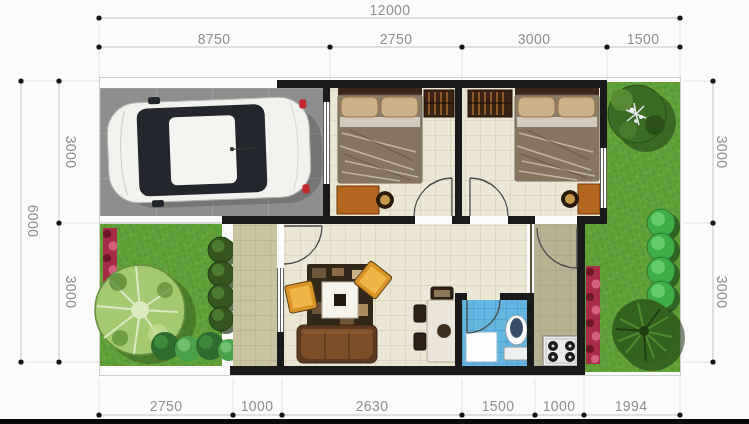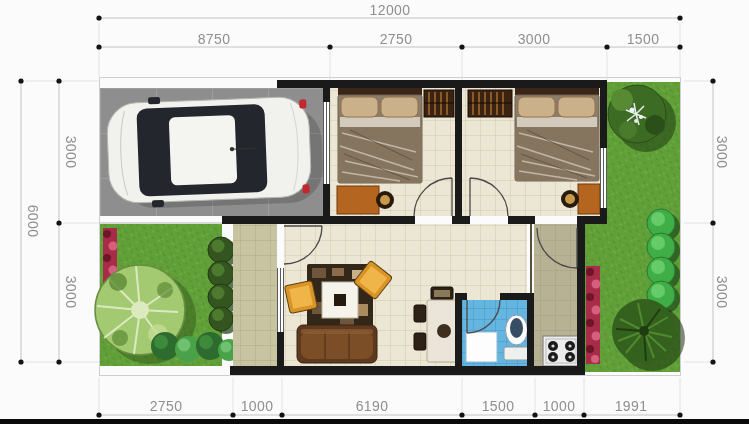--- a/index.html
+++ b/index.html
@@ -379,23 +379,23 @@
 </svg>
 
 <div class="dim" style="left:390px;top:10px">12000</div>
 <div class="dim" style="left:214px;top:39px">8750</div>
 <div class="dim" style="left:396px;top:39px">2750</div>
 <div class="dim" style="left:534px;top:39px">3000</div>
 <div class="dim" style="left:643px;top:39px">1500</div>
 
 <div class="dim" style="left:166px;top:406px">2750</div>
 <div class="dim" style="left:257px;top:406px">1000</div>
-<div class="dim" style="left:372px;top:406px">6190</div>
+<div class="dim" style="left:372px;top:406px">2630</div>
 <div class="dim" style="left:498px;top:406px">1500</div>
 <div class="dim" style="left:559px;top:406px">1000</div>
-<div class="dim" style="left:631px;top:406px">1991</div>
+<div class="dim" style="left:631px;top:406px">1994</div>
 
 <div class="dim v" style="left:33px;top:221px">6000</div>
 <div class="dim v" style="left:71px;top:152px">3000</div>
 <div class="dim v" style="left:71px;top:292px">3000</div>
 <div class="dim v" style="left:722px;top:152px">3000</div>
 <div class="dim v" style="left:722px;top:292px">3000</div>
 </div>
 
 </body></html>

